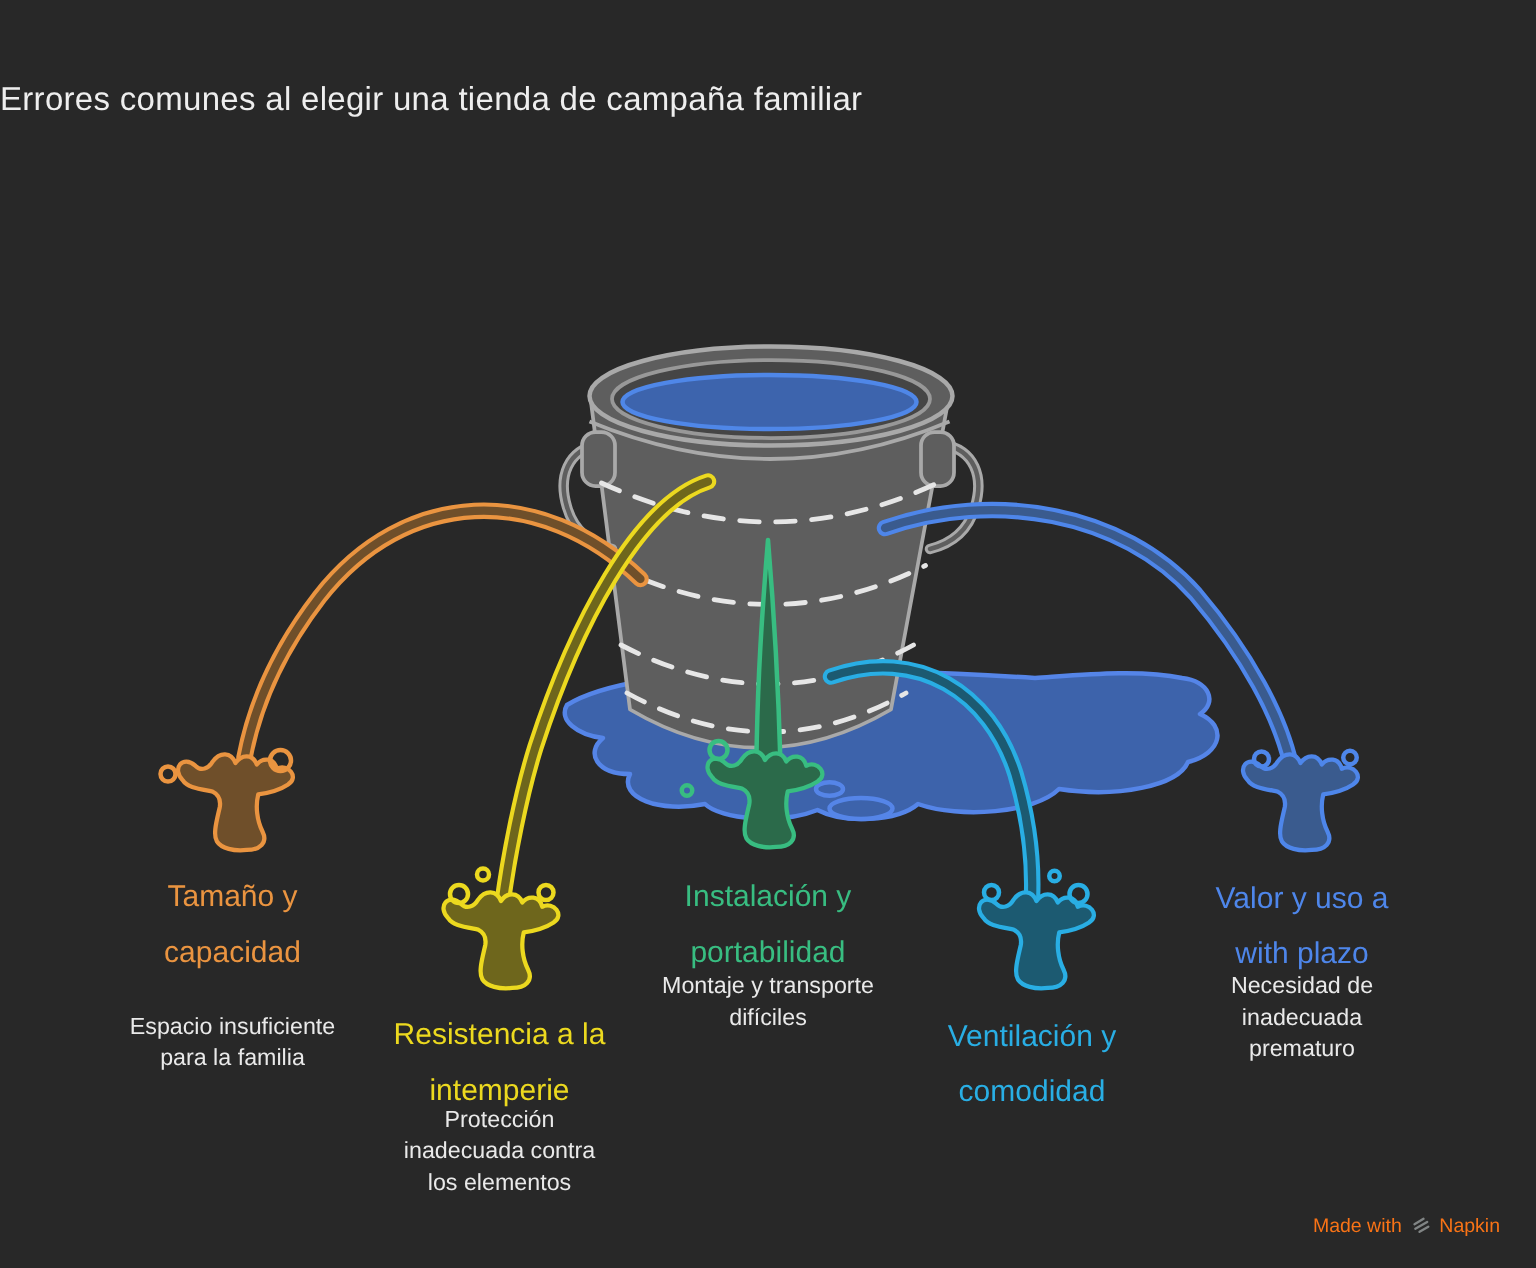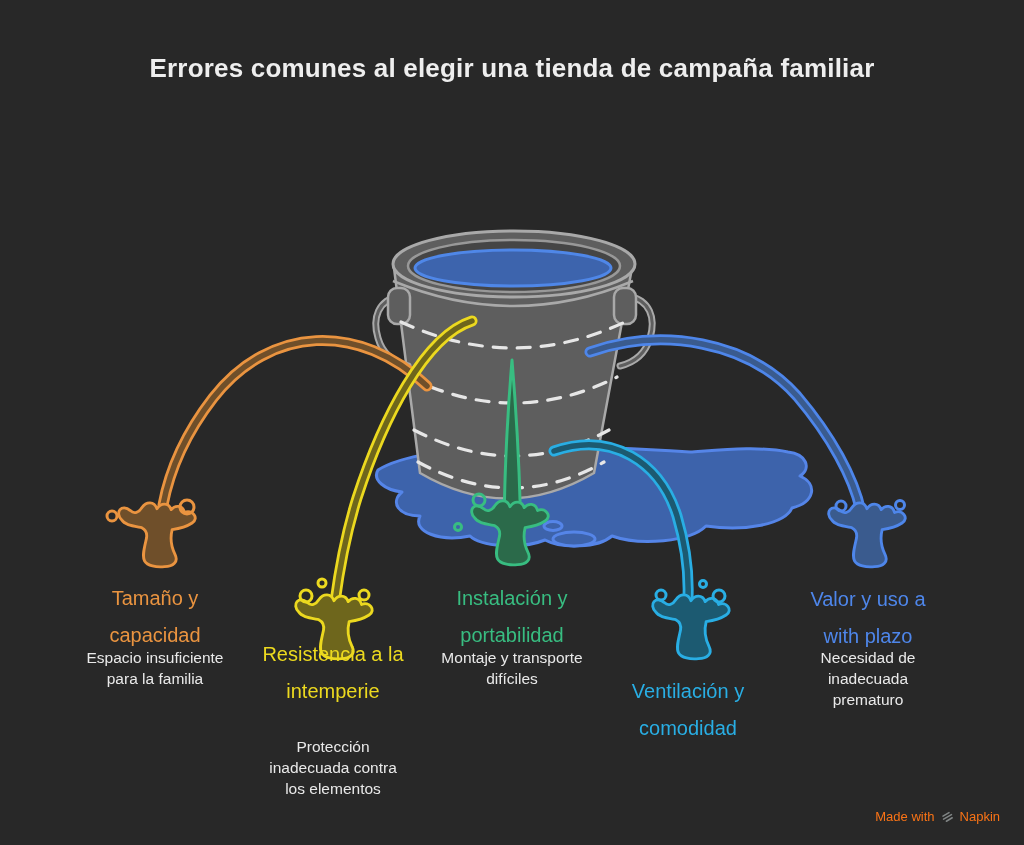--- a/index.html
+++ b/index.html
@@ -3,22 +3,22 @@
 <meta charset="utf-8">
 <style>
   :root{
     --background:#282828; --title:#eeeeee; --text:#e9e9e9; --watermark:#8a8f8f;
     --bucket:#5e5e5e; --bucket-line:#a9a9a9; --interior:#454545; --dash:#e6e6e6;
     --water-fill:#3d64ad; --water-stroke:#4f87e8; --puddle-fill:#3d63ab; --puddle-stroke:#5585e8;
   }
   html,body{margin:0;padding:0;}
   body{background:var(--background);font-family:"Liberation Sans","DejaVu Sans",sans-serif;}
   .canvas{position:relative;width:1024px;height:845px;margin:0 auto;background:var(--background);overflow:hidden;}
-  .page-title{position:absolute;top:53px;left:0;right:0;text-align:center;
-    font-size:26px;font-weight:700;letter-spacing:.2px;color:var(--title);}
+  .page-title{position:absolute;top:53px;left:0;right:0;
+    font-size:22px;font-weight:400;letter-spacing:.2px;color:var(--title);}
   svg.art{position:absolute;left:0;top:0;width:1024px;height:845px;display:block;}
 
   
   .bucket-body{fill:var(--bucket);stroke:var(--bucket-line);stroke-width:2.5;stroke-linejoin:round;}
   .bucket-line{fill:none;stroke:var(--bucket-line);stroke-width:2.5;}
   .rim-outer{fill:var(--bucket);stroke:var(--bucket-line);stroke-width:3;}
   .rim-inner{fill:var(--interior);stroke:#989898;stroke-width:2.5;}
   .water{fill:var(--water-fill);stroke:var(--water-stroke);stroke-width:3;}
   .dashes path{fill:none;stroke:var(--dash);stroke-width:3.2;stroke-dasharray:13 11;stroke-linecap:round;}
   .ear{fill:var(--bucket);stroke:var(--bucket-line);stroke-width:2.5;}
@@ -143,23 +143,23 @@
       <use href="#splash" transform="translate(690,614) scale(0.95)"></use>
       <g class="bubbles">
         <circle cx="661" cy="595" r="5"></circle>
         <circle cx="703" cy="584" r="3.5"></circle>
         <circle cx="719" cy="596" r="6"></circle>
       </g>
     </g>
   </svg>
 
   <div class="cat" style="left: 85px; top: 580px; width: 140px; --c: #ea9440; --f: #6f4f2a;">Tamaño y capacidad</div>
-  <div class="desc" style="left:75px;top:647px;width:160px;">Espacio insuficiente para la familia</div>
+  <div class="desc" style="left:75px;top:674px;width:160px;">Espacio insuficiente para la familia</div>
 
-  <div class="cat" style="left: 248px; top: 636px; width: 170px; --c: #ecd91f; --f: #6e661c;">Resistencia a la intemperie</div>
+  <div class="cat" style="left: 248px; top: 672px; width: 170px; --c: #ecd91f; --f: #6e661c;">Resistencia a la intemperie</div>
   <div class="desc" style="left:263px;top:736px;width:140px;">Protección inadecuada contra los elementos</div>
 
   <div class="cat" style="left: 437px; top: 580px; width: 150px; --c: #38bd81; --f: #2b6a4a;">Instalación y portabilidad</div>
   <div class="desc" style="left:432px;top:647px;width:160px;">Montaje y transporte difíciles</div>
 
   <div class="cat" style="left: 613px; top: 673px; width: 150px; --c: #29aee4; --f: #1c5a71;">Ventilación y comodidad</div>
 
   <div class="cat" style="left: 798px; top: 581px; width: 140px; --c: #4e86ea; --f: #3a5b8e;">Valor y uso a with plazo</div>
   <div class="desc" style="left:813px;top:647px;width:110px;">Necesidad de inadecuada prematuro</div>
 

